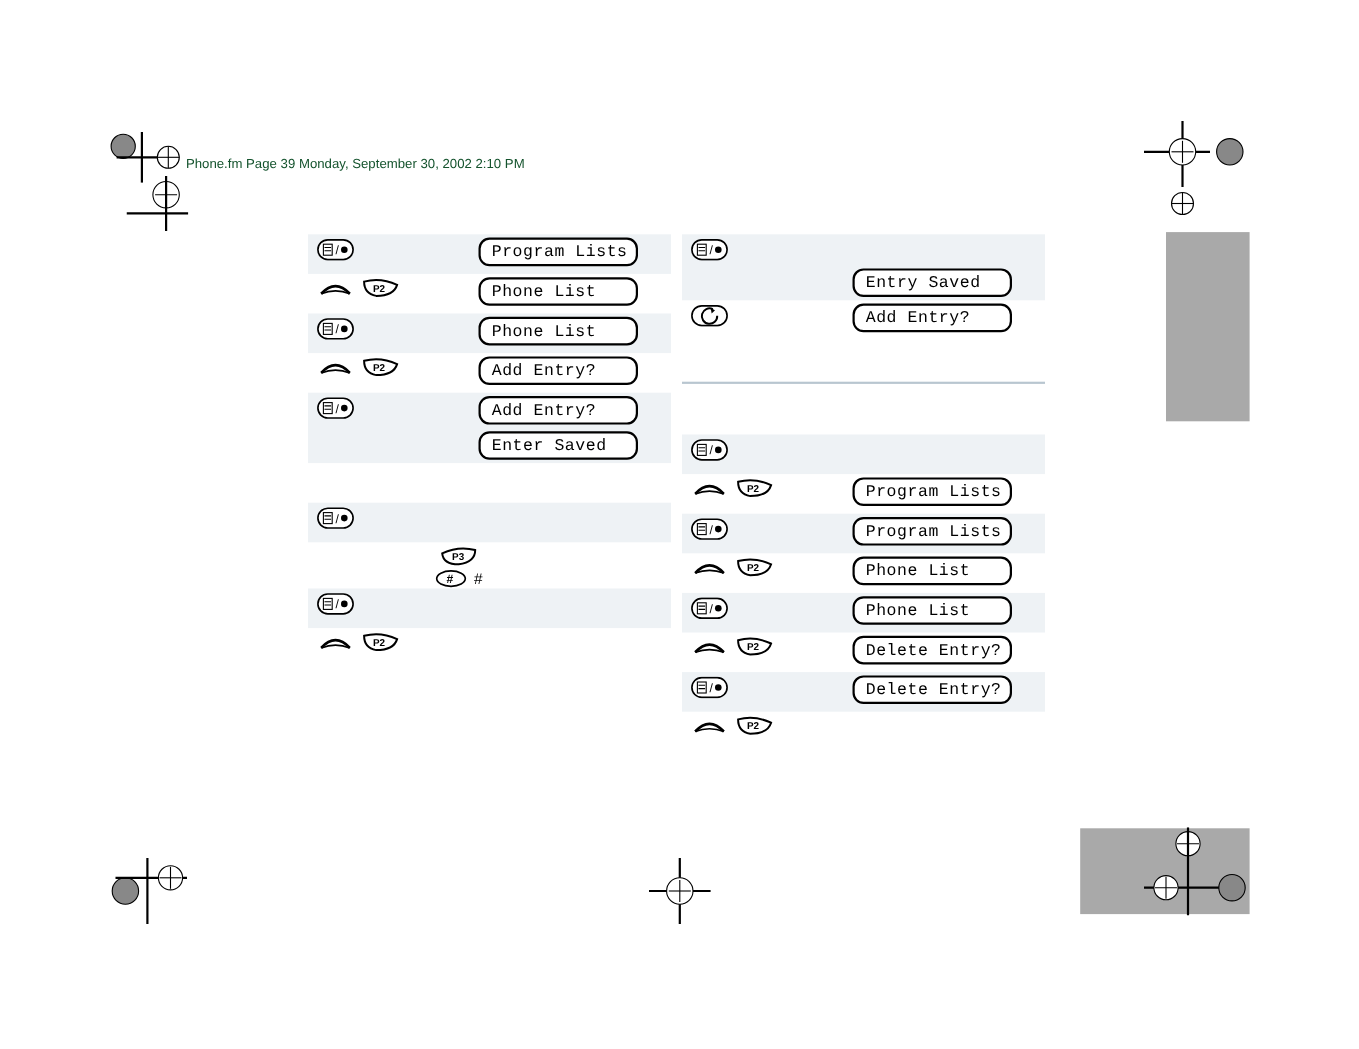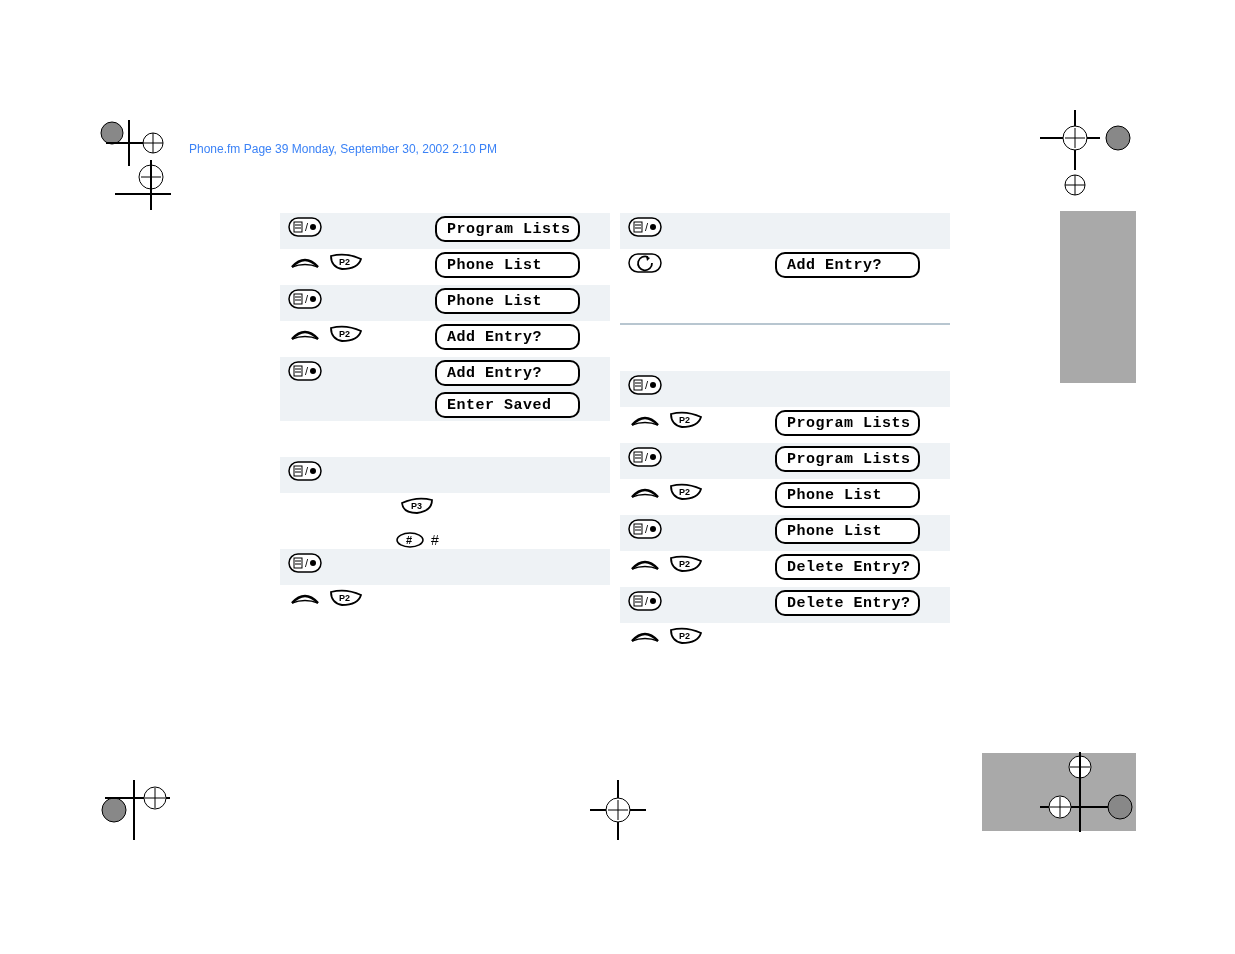--- a/index.html
+++ b/index.html
@@ -1,23 +1,23 @@
 <!DOCTYPE html>
 <html><head>
 <meta charset="utf-8">
 <style>
   * { margin:0; padding:0; box-sizing:border-box; }
   html,body { width:1235px; height:954px; background:#fff; font-family:Arial,Helvetica,sans-serif; position:relative; overflow:hidden; }
-  .page-header { position:absolute; left:189px; top:142px; font-size:12px; color:#3b82f6; }
+  .page-header { position:absolute; left:169px; top:142px; font-size:12px; color:#14532d; }
   .thumb-tab { position:absolute; background:#a9a9a9; }
   .col { position:absolute; width:330px; }
   .row { display:flex; align-items:flex-start; min-height:36px; }
   .icons { width:155px; display:flex; align-items:center; gap:6px; padding-left:8px; padding-top:4px; flex-shrink:0; }
   .disp-col { flex:1; display:flex; flex-direction:column; gap:6px; padding:3px 0; }
-  .display { border:2px solid #000; border-radius:10px; padding:3px 10px 2px 10px; font-family:"Courier New",monospace; font-weight:bold; font-size:15px; letter-spacing:.5px; white-space:nowrap; background:#fff; width:145px; }
+  .display { border:2px solid #000; border-radius:10px; padding:3px 10px 2px 10px; font-family:"Courier New",monospace; font-weight:normal; font-size:15px; letter-spacing:.5px; white-space:nowrap; background:#fff; width:145px; }
   .shade { background:#eef2f5; }
   .sep { height:2px; background:#b8c6d0; margin:10px 0 16px 0; }
   svg.ic { display:block; }
   
   .hash-note { font-family:Arial,Helvetica,sans-serif; font-size:14px; color:#000; }
   
   .rm { position:absolute; }
 </style>
 </head>
 <body>
@@ -115,21 +115,21 @@
           <rect x="6" y="5" width="8" height="10" fill="none" stroke="#000" stroke-width="1"></rect>
           <line x1="7" y1="8" x2="13" y2="8" stroke="#000"></line>
           <line x1="7" y1="11" x2="13" y2="11" stroke="#000"></line>
           <text x="17" y="14" font-size="11" font-family="Arial">/</text>
           <circle cx="25" cy="10" r="3" fill="#000"></circle>
         </svg>
       </div>
     </div>
     <div class="row">
       <div class="icons" style="flex-wrap: wrap; padding-left: 115px; width: 195px;">
-        <div style="display:flex;flex-direction:column;align-items:center;gap:16px;">
+        <div style="display:flex;flex-direction:column;align-items:center;gap:2px;">
           <svg class="ic" width="36" height="18">
             <path d="M3 6 Q18 -1 33 3 Q33 14 18 16 Q4 16 3 6 Z" fill="#fff" stroke="#000" stroke-width="1.8"></path>
             <text x="12" y="12" font-size="9" font-weight="bold" font-family="Arial">P3</text>
           </svg>
           <div style="display:flex;align-items:center;gap:6px;">
             <svg class="ic" width="30" height="18">
               <ellipse cx="15" cy="9" rx="13" ry="7" fill="#fff" stroke="#000" stroke-width="1.5"></ellipse>
               <text x="11" y="13" font-size="11" font-weight="bold" font-family="Arial">#</text>
             </svg>
             <span class="hash-note">#</span>
@@ -173,20 +173,24 @@
       <div class="row shade">
         <div class="icons">
           <svg class="ic" width="34" height="20">
             <rect x="1" y="1" width="32" height="18" rx="9" fill="#fff" stroke="#000" stroke-width="1.5"></rect>
             <rect x="6" y="5" width="8" height="10" fill="none" stroke="#000" stroke-width="1"></rect>
             <line x1="7" y1="8" x2="13" y2="8" stroke="#000"></line>
             <line x1="7" y1="11" x2="13" y2="11" stroke="#000"></line>
             <text x="17" y="14" font-size="11" font-family="Arial">/</text>
             <circle cx="25" cy="10" r="3" fill="#000"></circle>
           </svg>
+        </div>
+        <div class="disp-col">
+          <div style="height: 22px;"></div>
+          <div class="display">Entry Saved</div>
         </div>
       </div>
       <div class="row">
         <div class="icons">
           <svg class="ic" width="34" height="20">
             <rect x="1" y="1" width="32" height="18" rx="9" fill="#fff" stroke="#000" stroke-width="1.5"></rect>
             <path d="M 20 4 A 7 7 0 1 0 24 10" fill="none" stroke="#000" stroke-width="1.8"></path>
             <path d="M18 3 L22 5 L19 8 Z" fill="#000"></path>
           </svg>
         </div>

